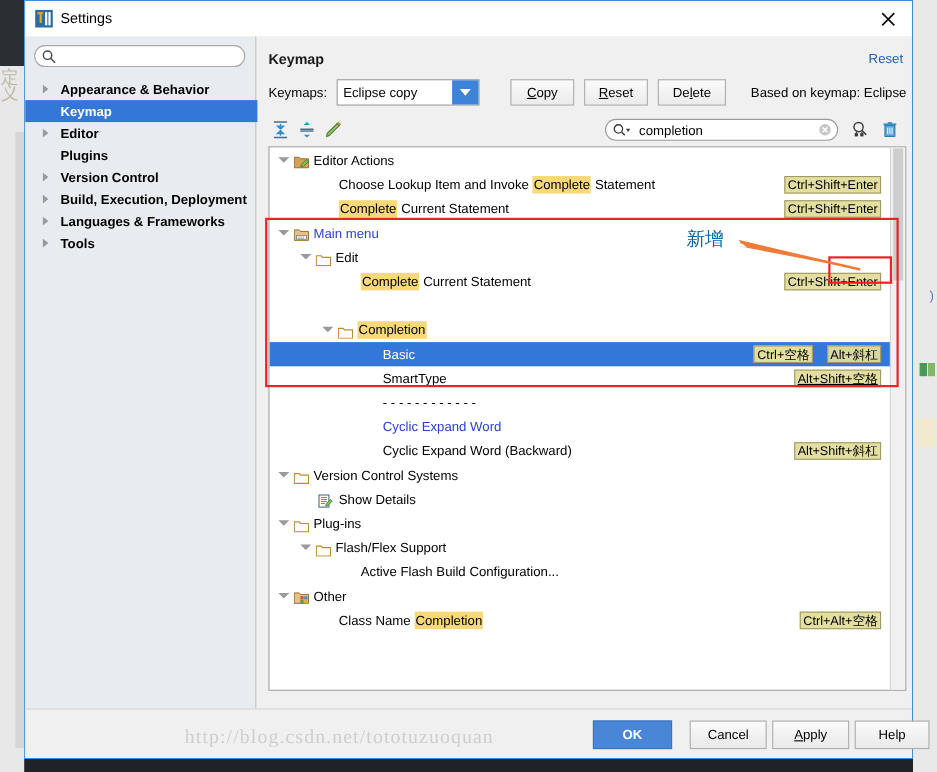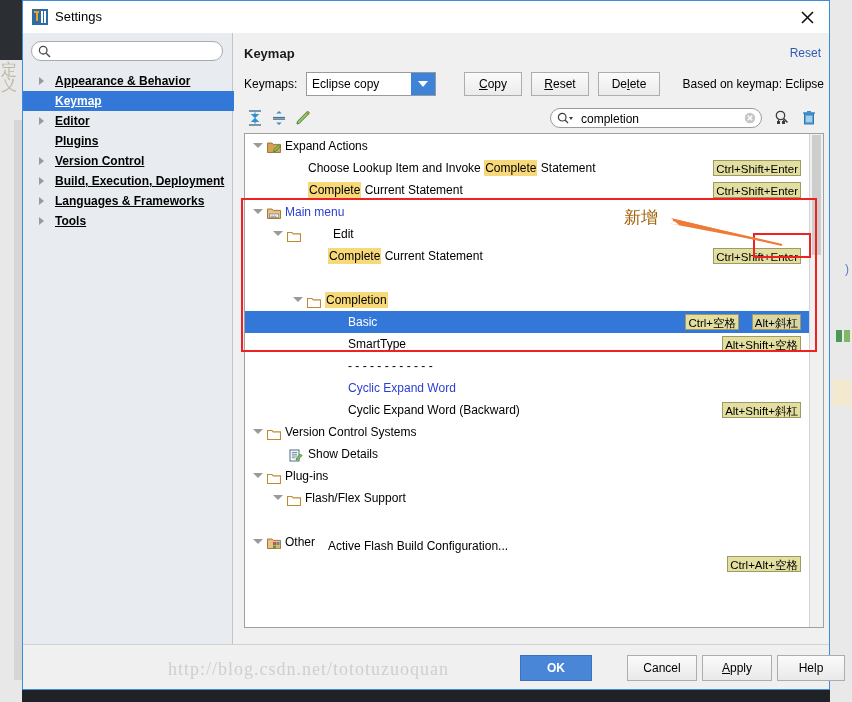--- a/index.html
+++ b/index.html
@@ -37,21 +37,21 @@
   .body{position:absolute;left:0;top:32px;width:806px;height:613px;}
 
   
   .leftpane{position:absolute;left:0;top:0;width:210px;height:613px;background:#e8ecf0;border-right:1px solid #c4c4c4;box-sizing:border-box;}
   .searchwrap{position:absolute;left:8px;top:8px;width:192px;height:20px;}
   .searchbox{width:100%;height:20px;box-sizing:border-box;border:1px solid #a9a9a9;border-radius:10px;background:#fff;padding:0 6px 0 24px;font-size:12px;font-family:"Liberation Sans",sans-serif;outline:none;color:#000;}
   .searchicon{position:absolute;left:7px;top:4px;}
   .navlist{position:absolute;left:0;top:38px;width:210px;}
   .navitem{height:20px;line-height:20px;position:relative;padding-left:14px;font-size:12px;font-weight:bold;color:#000;cursor:default;white-space:nowrap;}
   .navitem .arrow{position:absolute;left:16px;top:6px;width:0;height:0;border-left:5px solid #9a9a9a;border-top:4px solid transparent;border-bottom:4px solid transparent;}
-  .navitem .lbl{position:absolute;left:32px;top:0;text-decoration:underline;}
+  .navitem .lbl{position:absolute;left:32px;top:0;}
   .navitem.selected{background:#3377d8;}
   .navitem.selected .lbl{color:#fff;}
 
   
   .rightpane{position:absolute;left:211px;top:0;width:595px;height:613px;background:#f0f0f0;}
   .pagetitle{position:absolute;left:10px;top:13px;font-size:13px;font-weight:bold;color:#1a1a1a;}
   .resetlink{position:absolute;right:8px;top:13px;font-size:12px;color:#2a5db0;text-decoration:none;cursor:default;}
 
   .kmrow{position:absolute;left:10px;top:39px;width:580px;height:26px;}
   .kmlabel{position:absolute;left:0;top:5px;font-size:12px;}
@@ -84,21 +84,21 @@
   .trow.sel .txt{color:#fff;}
   .trow .txt.blue{color:#2a3fd0;}
   .hl{background:#f7d97a;padding:1px 1px;text-align:center;}
   .sc{position:absolute;top:3px;height:16px;line-height:16px;background:#e3dfa0;border:1px solid #9f9a63;font-size:11.5px;padding:0 2px;color:#000;box-sizing:border-box;white-space:nowrap;}
   .sc.alt{background:#d9d6a2;}
   .vsb{position:absolute;right:0;top:0;width:13px;height:493px;background:#f0f0f0;border-left:1px solid #d4d4d4;}
   .vsb .thumb{position:absolute;left:2px;top:1px;width:9px;height:120px;background:#cdcdcd;}
 
   
   .redbox{position:absolute;border:2px solid #ee2222;box-sizing:border-box;pointer-events:none;}
-  .cntext{position:absolute;font-family:"DejaVu Sans",sans-serif;font-size:17px;color:#a16207;white-space:nowrap;}
+  .cntext{position:absolute;font-family:"DejaVu Sans",sans-serif;font-size:17px;color:#0369a1;white-space:nowrap;}
   .arrowsvg{position:absolute;pointer-events:none;}
 
   
   .footer{position:absolute;left:0;bottom:0;width:806px;height:44px;background:#f0f0f0;border-top:1px solid #d2d2d2;}
   .fbtn{position:absolute;top:10px;height:26px;border:1px solid #adadad;background:linear-gradient(#fbfbfb,#e9e9e9);
         font-size:12px;color:#000;box-sizing:border-box;display:flex;align-items:center;justify-content:center;cursor:default;}
   .fbtn.primary{background:#4a86d8;border:1px solid #3a72c0;color:#fff;font-weight:bold;}
   .fbtn u{text-decoration:underline;}
   .watermark{position:absolute;left:145px;top:14px;font-family:"Liberation Serif","DejaVu Serif",serif;font-size:18px;color:#c9c9c9;white-space:nowrap;opacity:.85;letter-spacing:1px;}
 </style>
@@ -267,21 +267,21 @@
       </div>
 
       <div class="treebox">
         <div class="treeinner" id="tree-inner">
             <div class="trow" style="top: 1px;">
               <span class="tgl" style="left: 8px;"></span>
               <span class="ico" style="left: 22px;"><svg width="15" height="13" viewBox="0 0 15 13">
                   <path d="M0.5 2 h4.5 l1.2 1.4 H13.5 v8.1 H0.5 Z" fill="#d6a055" stroke="#9a6f2a" stroke-width="0.9"></path>
                   <path d="M7 8.5 l4.5-4.5 1.8 1.8 -4.5 4.5 -2.2 0.5 Z" fill="#7cc45a" stroke="#3f7a2c" stroke-width="0.8"></path>
                 </svg></span>
-              <span class="txt" style="left: 40px;">Expand Actions</span>
+              <span class="txt" style="left: 40px;">Editor Actions</span>
             </div>
             <div class="trow" style="top: 23px;">
               <span class="txt" style="left: 63px;">Choose Lookup Item and Invoke <span class="hl">Complete</span> Statement</span>
               <span class="sc" style="visibility: visible; right: 10px; left: auto;">Ctrl+Shift+Enter</span>
             </div>
             <div class="trow" style="top: 45px;">
               <span class="txt" style="left: 63px;"><span class="hl">Complete</span> Current Statement</span>
               <span class="sc" style="visibility: visible; right: 10px; left: auto;">Ctrl+Shift+Enter</span>
             </div>
             <div class="trow" style="top: 67px;">
@@ -291,21 +291,21 @@
                   <rect x="2.5" y="7" width="9" height="3.5" fill="#fff" stroke="#7b7b7b" stroke-width="0.7"></rect>
                   <path d="M3.5 8.3 h1 M5.2 8.3 h1 M6.9 8.3 h1 M8.6 8.3 h1 M3.5 9.5 h6" stroke="#7b7b7b" stroke-width="0.6"></path>
                 </svg></span>
               <span class="txt blue" style="left: 40px;">Main menu</span>
             </div>
             <div class="trow" style="top: 89px;">
               <span class="tgl" style="left: 28px;"></span>
               <span class="ico" style="left: 42px;"><svg width="14" height="12" viewBox="0 0 14 12">
                   <path d="M0.5 2.5 h4.5 l1.2 1.4 H13.5 v7.6 H0.5 Z" fill="#fff" stroke="#c08a30" stroke-width="1.1"></path>
                 </svg></span>
-              <span class="txt" style="left: 60px; margin-left: 28px;">Edit</span>
+              <span class="txt" style="left: 60px;">Edit</span>
             </div>
             <div class="trow" style="top: 111px;">
               <span class="txt" style="left: 83px;"><span class="hl">Complete</span> Current Statement</span>
               <span class="sc" style="visibility: visible; right: 10px; left: auto;">Ctrl+Shift+Enter</span>
             </div>
             <div class="trow" style="top: 155px;">
               <span class="tgl" style="left: 48px;"></span>
               <span class="ico" style="left: 62px;"><svg width="14" height="12" viewBox="0 0 14 12">
                   <path d="M0.5 2.5 h4.5 l1.2 1.4 H13.5 v7.6 H0.5 Z" fill="#fff" stroke="#c08a30" stroke-width="1.1"></path>
                 </svg></span>
@@ -352,56 +352,57 @@
                 </svg></span>
               <span class="txt" style="left: 40px;">Plug-ins</span>
             </div>
             <div class="trow" style="top: 353px;">
               <span class="tgl" style="left: 28px;"></span>
               <span class="ico" style="left: 42px;"><svg width="14" height="12" viewBox="0 0 14 12">
                   <path d="M0.5 2.5 h4.5 l1.2 1.4 H13.5 v7.6 H0.5 Z" fill="#fff" stroke="#c08a30" stroke-width="1.1"></path>
                 </svg></span>
               <span class="txt" style="left: 60px;">Flash/Flex Support</span>
             </div>
-            <div class="trow" style="top: 375px; margin-top: 26px;">
+            <div class="trow" style="top: 375px;">
               <span class="txt" style="left: 83px;">Active Flash Build Configuration...</span>
             </div>
             <div class="trow" style="top: 397px;">
               <span class="tgl" style="left: 8px;"></span>
               <span class="ico" style="left: 22px;"><svg width="15" height="13" viewBox="0 0 15 13">
                   <path d="M0.5 2 h4.5 l1.2 1.4 H13.5 v8.1 H0.5 Z" fill="#e8c088" stroke="#9a6f2a" stroke-width="0.9"></path>
                   <rect x="6" y="5" width="3" height="3" fill="#e04a3c"></rect>
                   <rect x="9.5" y="5" width="3" height="3" fill="#4a8fd0"></rect>
                   <rect x="6" y="8.5" width="3" height="3" fill="#4aa04a"></rect>
                   <rect x="9.5" y="8.5" width="3" height="3" fill="#d8b33a"></rect>
                 </svg></span>
               <span class="txt" style="left: 40px;">Other</span>
             </div>
             <div class="trow" style="top: 419px;">
+              <span class="txt" style="left: 63px;">Class Name <span class="hl">Completion</span></span>
               <span class="sc" style="visibility: visible; right: 10px; left: auto;">Ctrl+Alt+空格</span>
             </div>
           </div>
         <div class="vsb">
           <div class="thumb"></div>
         </div>
       </div>
 
       <div class="redbox" style="left:7px;top:165px;width:576px;height:154px;"></div>
       <div class="redbox" style="left:519px;top:200px;width:58px;height:25px;"></div>
       <div class="cntext" style="left:390px;top:173px;">新增</div>
       <svg class="arrowsvg" style="left:415px;top:178px;width:140px;height:40px;" viewBox="0 0 140 40">
         <path d="M133 34 L22 7 L30 14 L18 12 Z" fill="#ef7b38"></path>
         <path d="M133 34 L24 9" stroke="#ef7b38" stroke-width="2.2" fill="none"></path>
       </svg>
     </div>
   </div>
 
   <div class="footer">
     <div class="watermark">http://blog.csdn.net/tototuzuoquan</div>
-    <div class="fbtn primary" style="left:497px;width:72px;">
+    <div class="fbtn primary" style="left:516px;width:72px;">
         <span>OK</span>
       </div>
     <div class="fbtn" style="left:604px;width:70px;">
         <span>Cancel</span>
       </div>
     <div class="fbtn" style="left:679px;width:70px;">
         <span><u>A</u>pply</span>
       </div>
     <div class="fbtn" style="left:754px;width:68px;">
         <span>Help</span>

